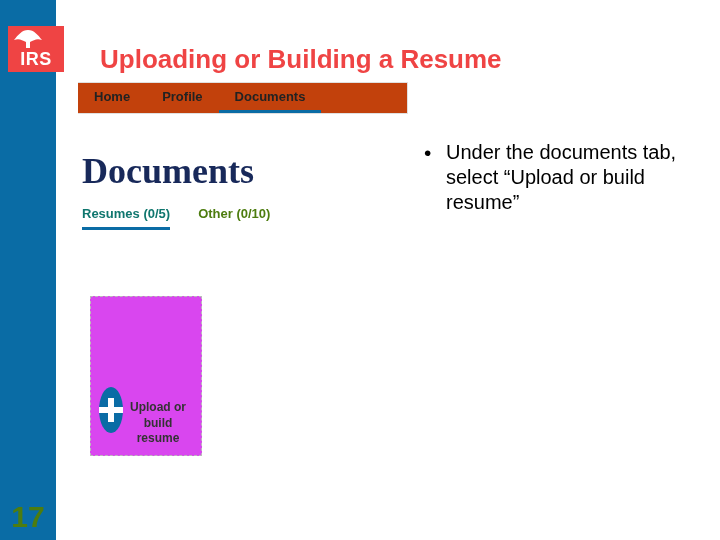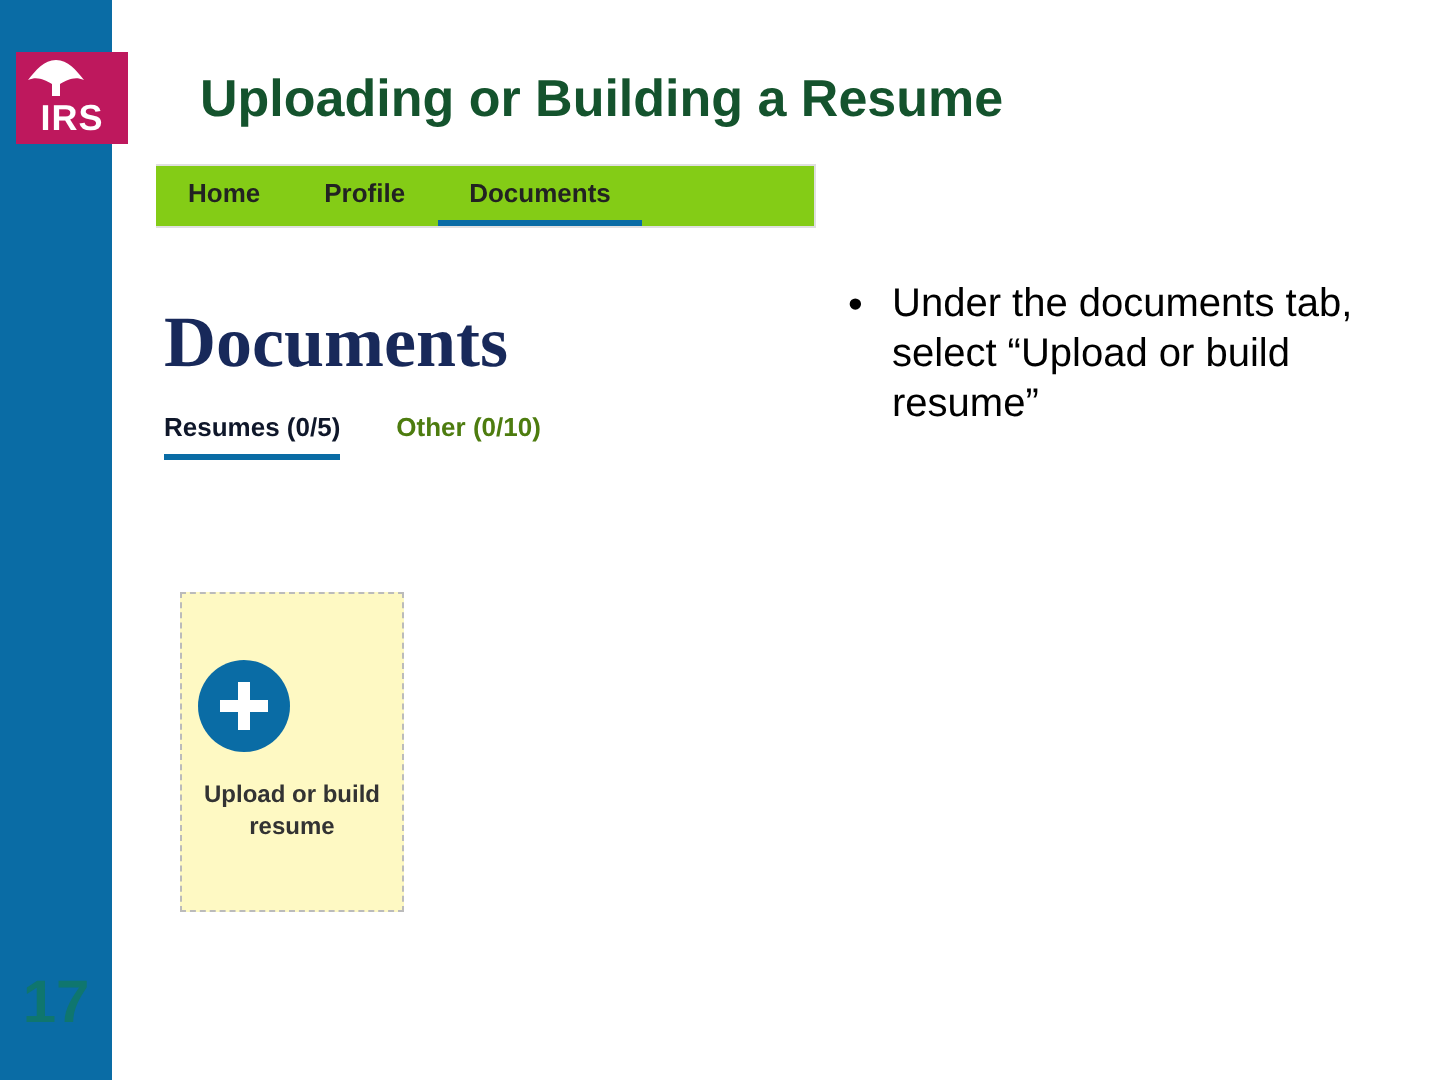--- a/index.html
+++ b/index.html
@@ -14,53 +14,53 @@
   .left-bar {
     position: absolute;
     left: 0; top: 0;
     width: 56px; height: 540px;
     background: #0a6ca5;
   }
   .irs-logo {
     position: absolute;
     left: 8px; top: 26px;
     width: 56px; height: 46px;
-    background: #be185d;
+    background: #ef4444;
     color: #fff;
   }
   .irs-logo .bird {
     position: absolute;
     left: 4px; top: 2px;
     width: 32px; height: 22px;
   }
   .irs-logo .bird svg { width: 100%; height: 100%; }
   .irs-logo .txt {
     position: absolute;
     left: 0; right: 0; bottom: 2px;
     text-align: center;
     font-weight: bold;
     font-size: 18px;
     letter-spacing: 0.5px;
   }
   .title {
     position: absolute;
-    left: 100px; top: 34px;
+    left: 100px; top: 44px;
     font-size: 26px;
     font-weight: bold;
-    color: #14532d;
+    color: #ef4444;
   }
   .nav {
     position: absolute;
     left: 78px; top: 82px;
     width: 330px; height: 32px;
     border: 1px solid #e0e0e0;
     border-left: none;
     display: flex;
     align-items: flex-end;
-    background: #84cc16;
+    background: #c2410c;
   }
   .nav-item {
     font-size: 13px;
     font-weight: 600;
     color: #222;
     padding: 0 16px 6px 16px;
     height: 100%;
     display: flex;
     align-items: flex-end;
     cursor: pointer;
@@ -79,36 +79,36 @@
   }
   .subtabs {
     position: absolute;
     left: 82px; top: 206px;
     display: flex;
     gap: 28px;
   }
   .subtab {
     font-size: 13px;
     font-weight: 700;
-    color: #0f172a;
+    color: #0f766e;
     padding-bottom: 6px;
     border-bottom: 3px solid transparent;
     cursor: pointer;
   }
   .subtab.active { border-bottom: 3px solid #0a6ca5; }
   .subtab.inactive { color: #4d7c0f; }
   .upload-card {
     position: absolute;
     left: 90px; top: 296px;
     width: 112px; height: 160px;
     border: 1px dashed #bbb;
-    background: #fef9c3;
-    display: flex;
-    flex-direction: column;
-    align-items: flex-start;
+    background: #d946ef;
+    display: flex;
+    flex-direction: row;
+    align-items: flex-end;
     justify-content: center;
     cursor: pointer;
     padding: 8px;
   }
   .plus-badge {
     width: 46px; height: 46px;
     border-radius: 50%;
     background: #0a6ca5;
     display: flex;
     align-items: center;
@@ -154,22 +154,22 @@
     left: 4px; top: 0;
     font-size: 21px;
   }
   .page-num {
     position: absolute;
     left: 0; bottom: 0;
     width: 56px;
     text-align: center;
     font-size: 30px;
     font-weight: bold;
-    color: #0f766e;
-    padding-bottom: 21px;
+    color: #4d7c0f;
+    padding-bottom: 6px;
   }
 </style>
 </head>
 <body>
 
 <div class="left-bar"></div>
 
 <div class="irs-logo">
   <div class="bird">
     <svg viewBox="0 0 32 22">

